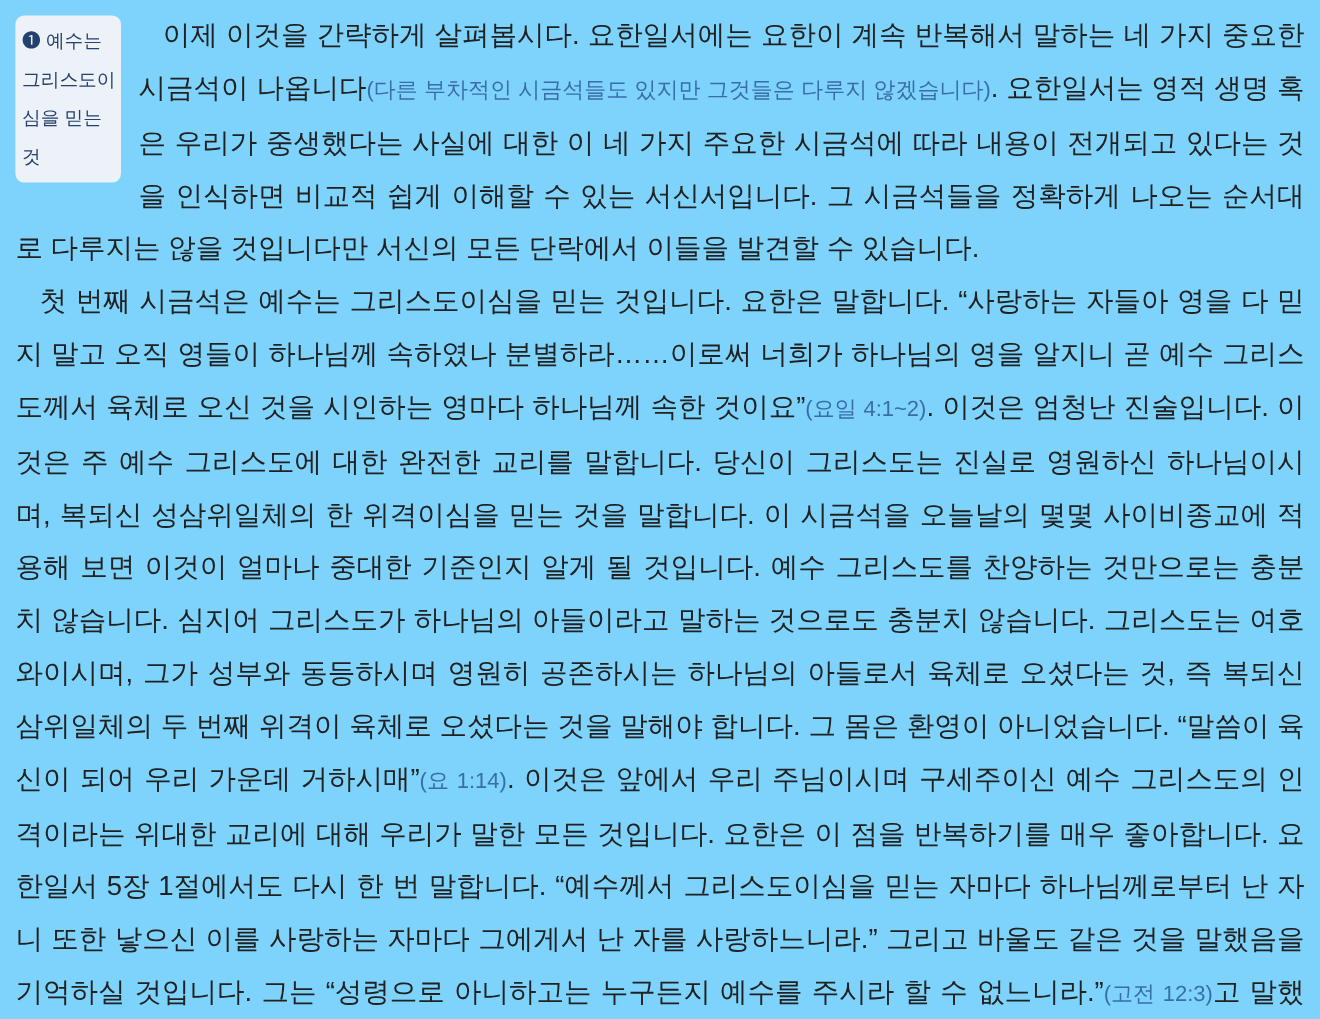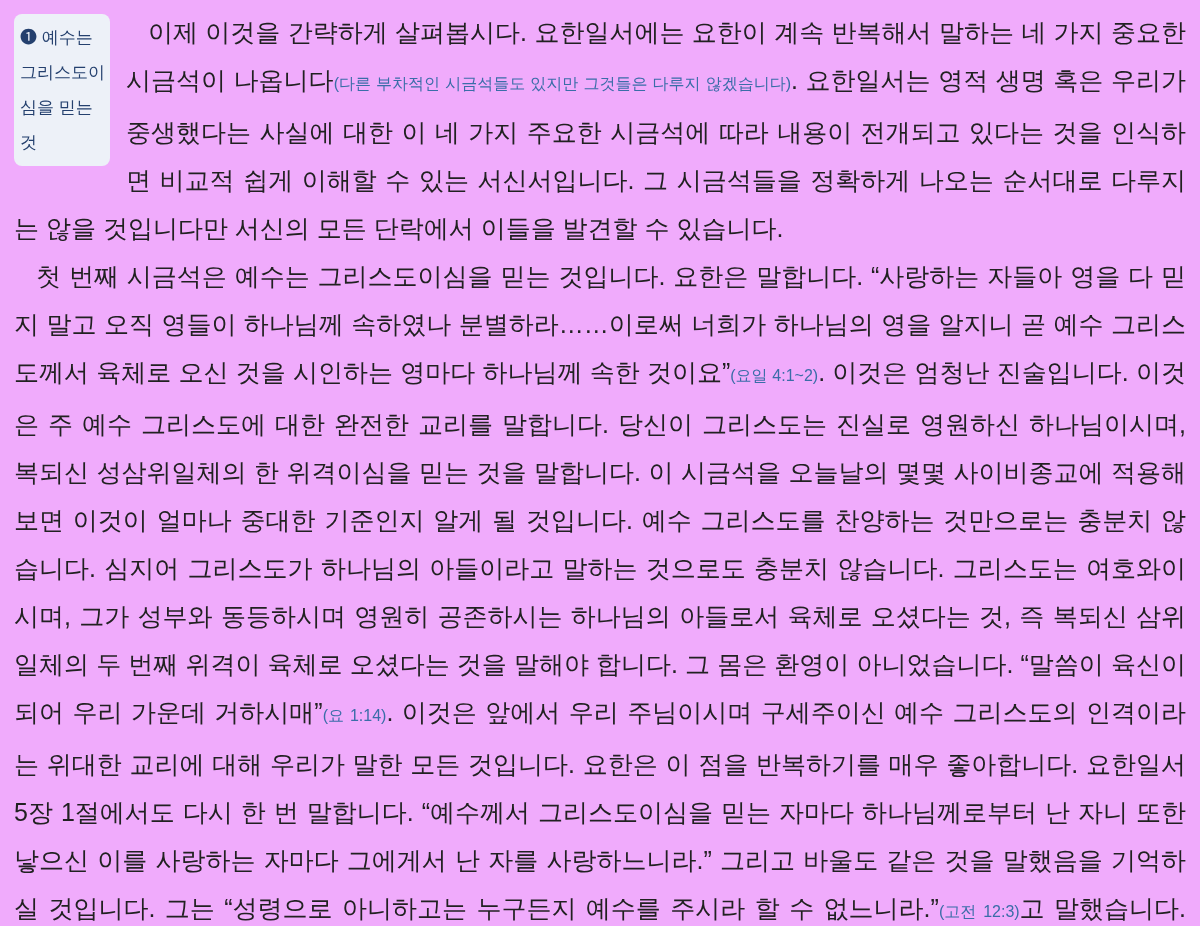--- a/index.html
+++ b/index.html
@@ -8,21 +8,21 @@
     background: #ffffff;
     font-family: "Liberation Sans", sans-serif;
   }
   .page {
     position: relative;
     width: 1200px;
     height: 926px;
     box-sizing: border-box;
     padding: 8px 14px 0 14px;
     overflow: hidden;
-    background: #f0abfc;
+    background: #7dd3fc;
   }
   .para {
     margin: 0;
     padding: 0;
     font-size: 25px;
     line-height: 48px;
     color: #212121;
     text-align: justify;
     text-indent: 22px;
     word-break: normal;
@@ -40,21 +40,21 @@
     color: #24406e;
     font-size: 17px;
     line-height: 35px;
     text-indent: 0;
     text-align: left;
     word-break: break-all;
     cursor: pointer;
   }
   .ref {
     color: #3a6da8;
-    font-size: 16px;
+    font-size: 20px;
     cursor: pointer;
   }
   .body-text { color: #212121; }
 </style>
 </head>
 <body>
 
 <main class="page">
   <div>
       <p class="para"><span class="note-box">❶ 예수는 그리스도이심을 믿는 것</span><span class="body-text">이제 이것을 간략하게 살펴봅시다. 요한일서에는 요한이 계속 반복해서 말하는 네 가지 중요한 시금석이 나옵니다</span><span class="ref">(다른 부차적인 시금석들도 있지만 그것들은 다루지 않겠습니다)</span><span class="body-text">. 요한일서는 영적 생명 혹은 우리가 중생했다는 사실에 대한 이 네 가지 주요한 시금석에 따라 내용이 전개되고 있다는 것을 인식하면 비교적 쉽게 이해할 수 있는 서신서입니다. 그 시금석들을 정확하게 나오는 순서대로 다루지는 않을 것입니다만 서신의 모든 단락에서 이들을 발견할 수 있습니다.</span></p>

